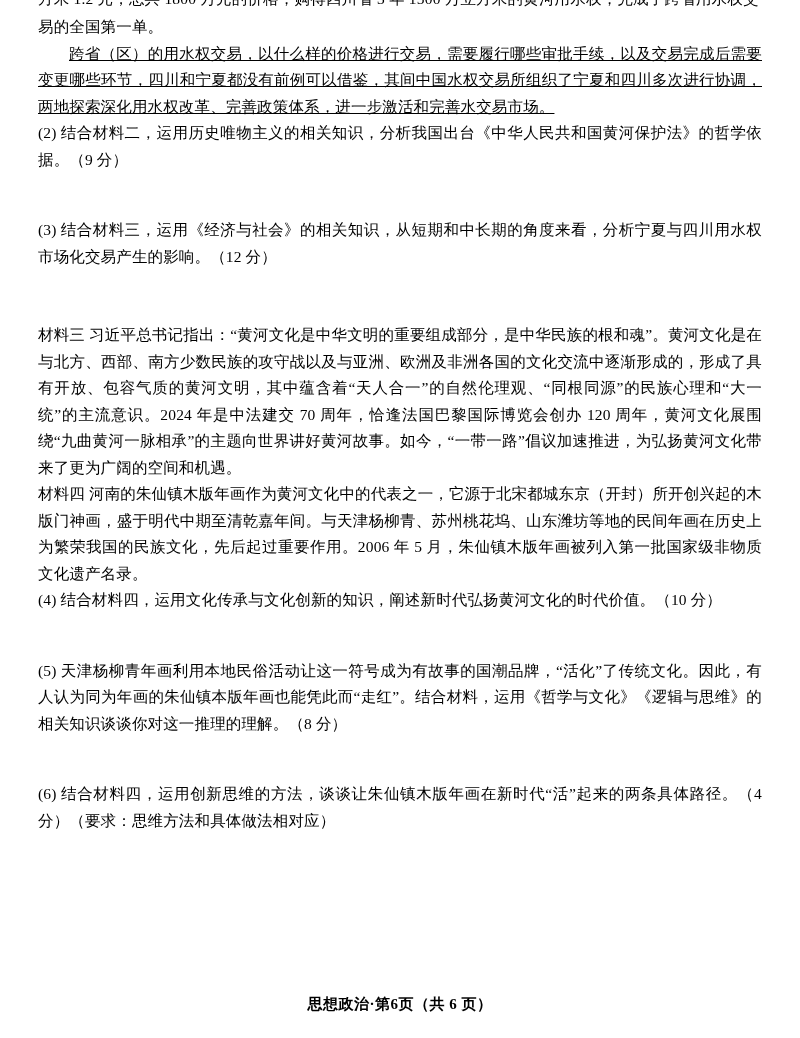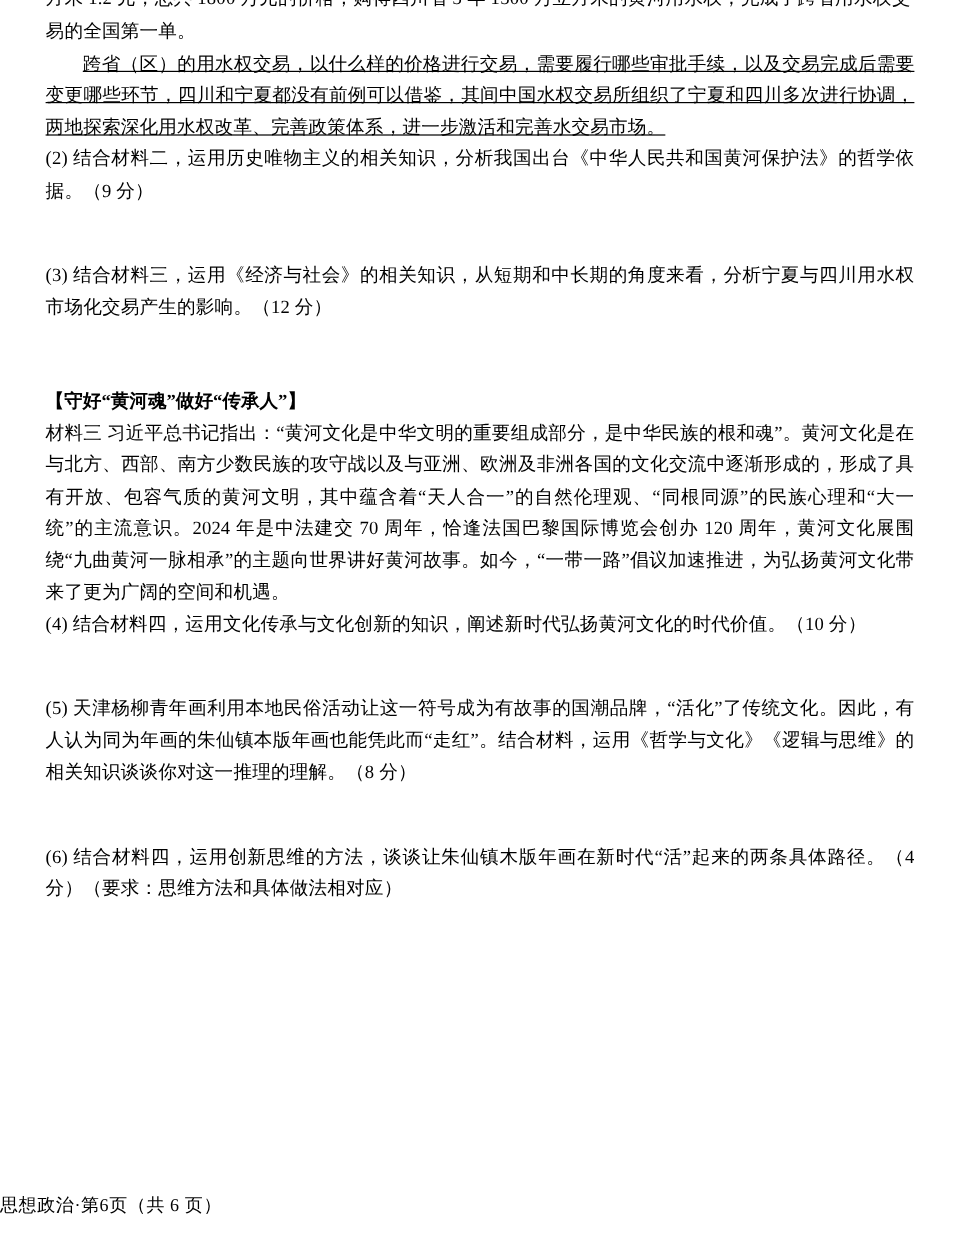--- a/index.html
+++ b/index.html
@@ -59,23 +59,23 @@
     font-weight: bold;
     font-size: 15.5px;
     line-height: 26.5px;
     margin: 0;
   }
   .footer {
     position: absolute;
     left: 0;
     right: 0;
     bottom: 24px;
-    text-align: left;
+    text-align: center;
     font-size: 15px;
-    font-weight: normal;
+    font-weight: bold;
     letter-spacing: 0.5px;
   }
 </style>
 </head>
 <body>
 
 <div class="page">
 
   <div class="clip-top">
     <div class="inner">方米 1.2 元，总共 1800 万元的价格，购得四川省 3 年 1500 万立方米的黄河用水权，完成了跨省用水权交</div>
@@ -90,24 +90,24 @@
   </div>
 
   <div class="gap-lg"></div>
 
   <div class="body-text">
     <p>(3) 结合材料三，运用《经济与社会》的相关知识，从短期和中长期的角度来看，分析宁夏与四川用水权市场化交易产生的影响。（12 分）</p>
   </div>
 
   <div class="gap-xl"></div>
 
-  <p class="section-title">【守好“黄河魂”做好“传承人”】</p>
 
   <div class="body-text">
     <p>材料三 习近平总书记指出：“黄河文化是中华文明的重要组成部分，是中华民族的根和魂”。黄河文化是在与北方、西部、南方少数民族的攻守战以及与亚洲、欧洲及非洲各国的文化交流中逐渐形成的，形成了具有开放、包容气质的黄河文明，其中蕴含着“天人合一”的自然伦理观、“同根同源”的民族心理和“大一统”的主流意识。2024 年是中法建交 70 周年，恰逢法国巴黎国际博览会创办 120 周年，黄河文化展围绕“九曲黄河一脉相承”的主题向世界讲好黄河故事。如今，“一带一路”倡议加速推进，为弘扬黄河文化带来了更为广阔的空间和机遇。</p>
+    <p>材料四 河南的朱仙镇木版年画作为黄河文化中的代表之一，它源于北宋都城东京（开封）所开创兴起的木版门神画，盛于明代中期至清乾嘉年间。与天津杨柳青、苏州桃花坞、山东潍坊等地的民间年画在历史上为繁荣我国的民族文化，先后起过重要作用。2006 年 5 月，朱仙镇木版年画被列入第一批国家级非物质文化遗产名录。</p>
     <p>(4) 结合材料四，运用文化传承与文化创新的知识，阐述新时代弘扬黄河文化的时代价值。（10 分）</p>
   </div>
 
   <div class="gap-lg"></div>
 
   <div class="body-text">
     <p>(5) 天津杨柳青年画利用本地民俗活动让这一符号成为有故事的国潮品牌，“活化”了传统文化。因此，有人认为同为年画的朱仙镇本版年画也能凭此而“走红”。结合材料，运用《哲学与文化》《逻辑与思维》的相关知识谈谈你对这一推理的理解。（8 分）</p>
   </div>
 
   <div class="gap-lg"></div>

